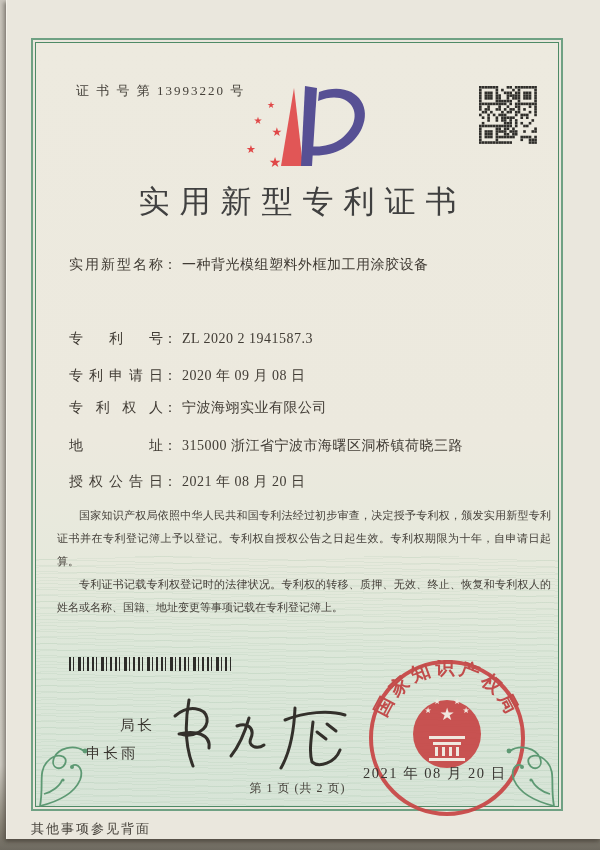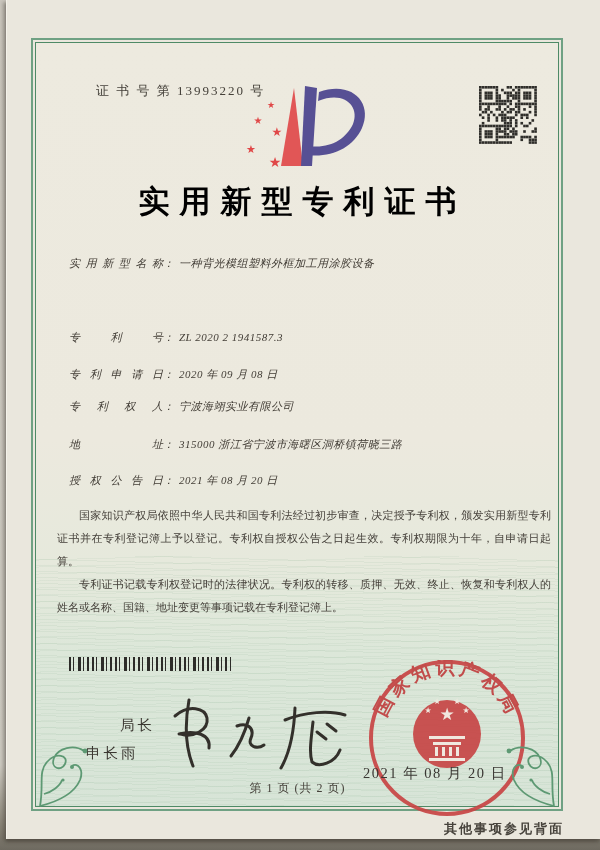--- a/index.html
+++ b/index.html
@@ -22,28 +22,28 @@
     position:absolute;inset:2px;border:1px solid #4e8a66;
     background:linear-gradient(180deg,#edeadf 0%,#ece9de 52%,#e6e9dc 68%,#dcе7d9 80%,#d8e5d8 100%);
     background:linear-gradient(180deg,#edeadf 0%,#ece9de 52%,#e6e9dc 68%,#dce7d9 80%,#d7e4d7 100%);
   }
   .guilloche{
     position:absolute;left:0;right:0;bottom:0;height:250px;opacity:.5;pointer-events:none;
     background:
       repeating-linear-gradient(1.5deg, rgba(110,160,122,.18) 0 1px, transparent 1px 6px),
       repeating-linear-gradient(-1.5deg, rgba(110,160,122,.14) 0 1px, transparent 1px 7px);
   }
-  .cert-no{position:absolute;left:69px;top:82px;font-size:13px;letter-spacing:2px;color:#45413a;margin-left:20px;}
+  .cert-no{position:absolute;left:69px;top:82px;font-size:13px;letter-spacing:2px;color:#45413a;}
   .logo{position:absolute;left:224px;top:76px;width:142px;height:96px;}
   .qr{position:absolute;left:472px;top:86px;width:58px;height:58px;}
   .title{
     position:absolute;left:24px;width:533px;top:181px;text-align:center;
-    font-size:31px;font-weight:700;letter-spacing:10px;color:#000000;text-indent:10px;
-  }
-  .row{position:absolute;left:62px;font-size:11px;color:#413c35;white-space:nowrap;font-style:italic;}
+    font-size:31px;font-weight:400;letter-spacing:10px;color:#404040;text-indent:10px;
+  }
+  .row{position:absolute;left:62px;font-size:14px;color:#413c35;white-space:nowrap;}
   .row .lbl{display:inline-block;width:94px;text-align:justify;text-align-last:justify;vertical-align:top;}
   .row .val{margin-left:5px;letter-spacing:.5px;}
   .row .pair2{position:absolute;left:232px;top:0;white-space:nowrap;}
   .row .pair2 .lbl{width:80px;}
   .paras{
     position:absolute;left:50px;top:504px;width:494px;
     font-size:11px;line-height:23px;text-align:justify;color:#45403a;
   }
   .paras p{margin:0;text-indent:2em;}
   .barcode{
@@ -55,21 +55,21 @@
       #2d2c29 14px 15px,transparent 15px 18px,
       #2d2c29 18px 20px,transparent 20px 23px);
   }
   .sig-label{position:absolute;left:79px;font-size:14.5px;letter-spacing:3px;color:#3b3731;}
   .sig-title{top:716px;margin-left:34px;}
   .sig-name{top:744px;}
   .signature{position:absolute;left:160px;top:690px;width:190px;height:84px;}
   .seal{position:absolute;left:352px;top:660px;width:176px;height:160px;opacity:.92;}
   .seal-date{position:absolute;left:356px;top:764px;font-size:14.5px;letter-spacing:1.5px;color:#3a3733;}
   .page-indicator{position:absolute;left:24px;width:533px;top:780px;text-align:center;font-size:12px;letter-spacing:1px;color:#45413a;}
-  .back-note{position:absolute;left:24px;width:533px;top:820px;text-align:right;font-size:13px;letter-spacing:2px;color:#47433c;font-weight:bold;}
+  .back-note{position:absolute;left:24px;width:533px;top:820px;text-align:left;font-size:13px;letter-spacing:2px;color:#47433c;}
   .flourish{position:absolute;width:62px;height:72px;}
   .flourish.fl-left{left:27px;top:736px;}
   .flourish.fl-right{right:40px;top:736px;transform:scaleX(-1);}
 </style>
 </head>
 <body>
 
 <div class="paper">
 
   <div class="frame">

